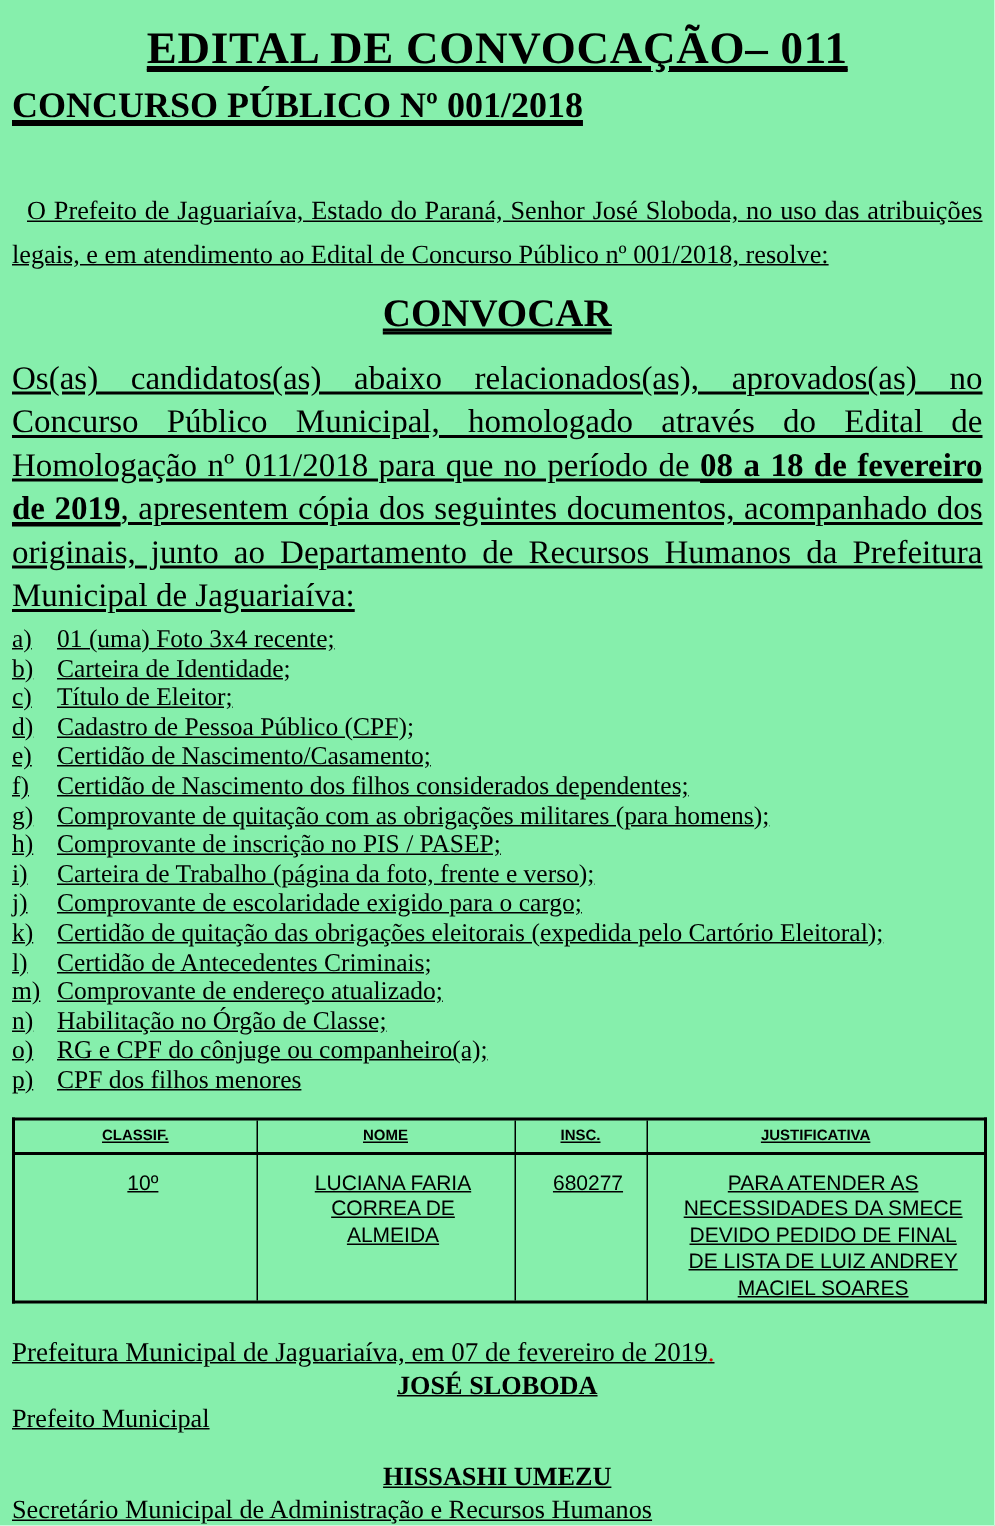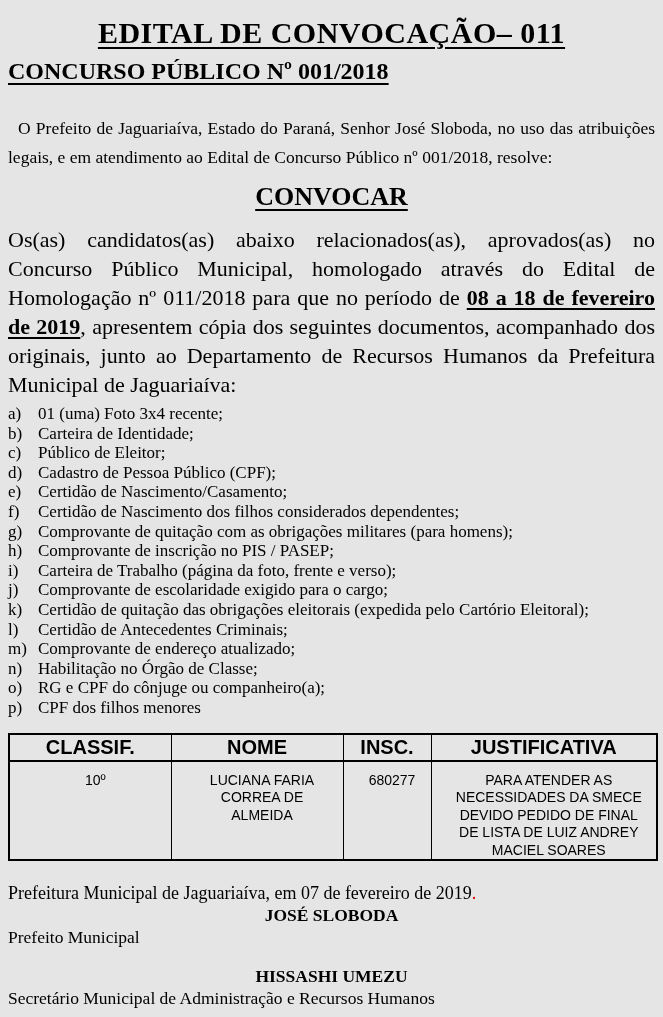--- a/index.html
+++ b/index.html
@@ -2,25 +2,26 @@
 <html><head>
 <meta charset="utf-8">
 <style>
   * { margin: 0; padding: 0; box-sizing: border-box; }
   html, body { background: #ffffff; }
   .page {
     position: relative;
     width: 663px;
     height: 1017px;
     margin: 0 auto;
-    background: #e5e5e5;
+    background: #86efac;
     color: #000000;
     font-family: "Liberation Serif", serif;
     padding: 16px 8px 0 8px;
     overflow: hidden;
+    text-decoration: underline;
   }
   .title {
     text-align: center;
     font-size: 30px;
     font-weight: bold;
     line-height: 34px;
     letter-spacing: 0.5px;
   }
   .title .u, .subtitle .u, .convocar .u {
     text-decoration: underline;
@@ -28,21 +29,21 @@
     text-underline-offset: 4px;
   }
   .subtitle {
     text-align: left;
     font-size: 24px;
     font-weight: bold;
     line-height: 28px;
     margin-top: 7px;
   }
   .intro {
-    margin-top: 29px;
+    margin-top: 41px;
     font-size: 17.5px;
     line-height: 29px;
     text-align: justify;
     text-indent: 10px;
   }
   .convocar {
     text-align: center;
     font-size: 26px;
     font-weight: bold;
     line-height: 30px;
@@ -89,21 +90,21 @@
     width: 648px;
     font-family: "Liberation Sans", sans-serif;
   }
   table.roster th, table.roster td {
     border: 1px solid #000000;
     text-align: center;
   }
   table.roster th {
     border-top: 2px solid #000000;
     border-bottom: 2px solid #000000;
-    font-size: 20px;
+    font-size: 10px;
     font-weight: bold;
     height: 23px;
     padding: 1px 2px;
   }
   table.roster th:first-child, table.roster td:first-child { border-left: 2px solid #000000; }
   table.roster th:last-child, table.roster td:last-child { border-right: 2px solid #000000; }
   table.roster td {
     border-bottom: 2px solid #000000;
     vertical-align: top;
     font-size: 14px;
@@ -155,21 +156,21 @@
     <div class="item">
         <span class="letter">a)</span>
         <span class="text">01 (uma) Foto 3x4 recente;</span>
       </div>
     <div class="item">
         <span class="letter">b)</span>
         <span class="text">Carteira de Identidade;</span>
       </div>
     <div class="item">
         <span class="letter">c)</span>
-        <span class="text">Público de Eleitor;</span>
+        <span class="text">Título de Eleitor;</span>
       </div>
     <div class="item">
         <span class="letter">d)</span>
         <span class="text">Cadastro de Pessoa Público (CPF);</span>
       </div>
     <div class="item">
         <span class="letter">e)</span>
         <span class="text">Certidão de Nascimento/Casamento;</span>
       </div>
     <div class="item">

